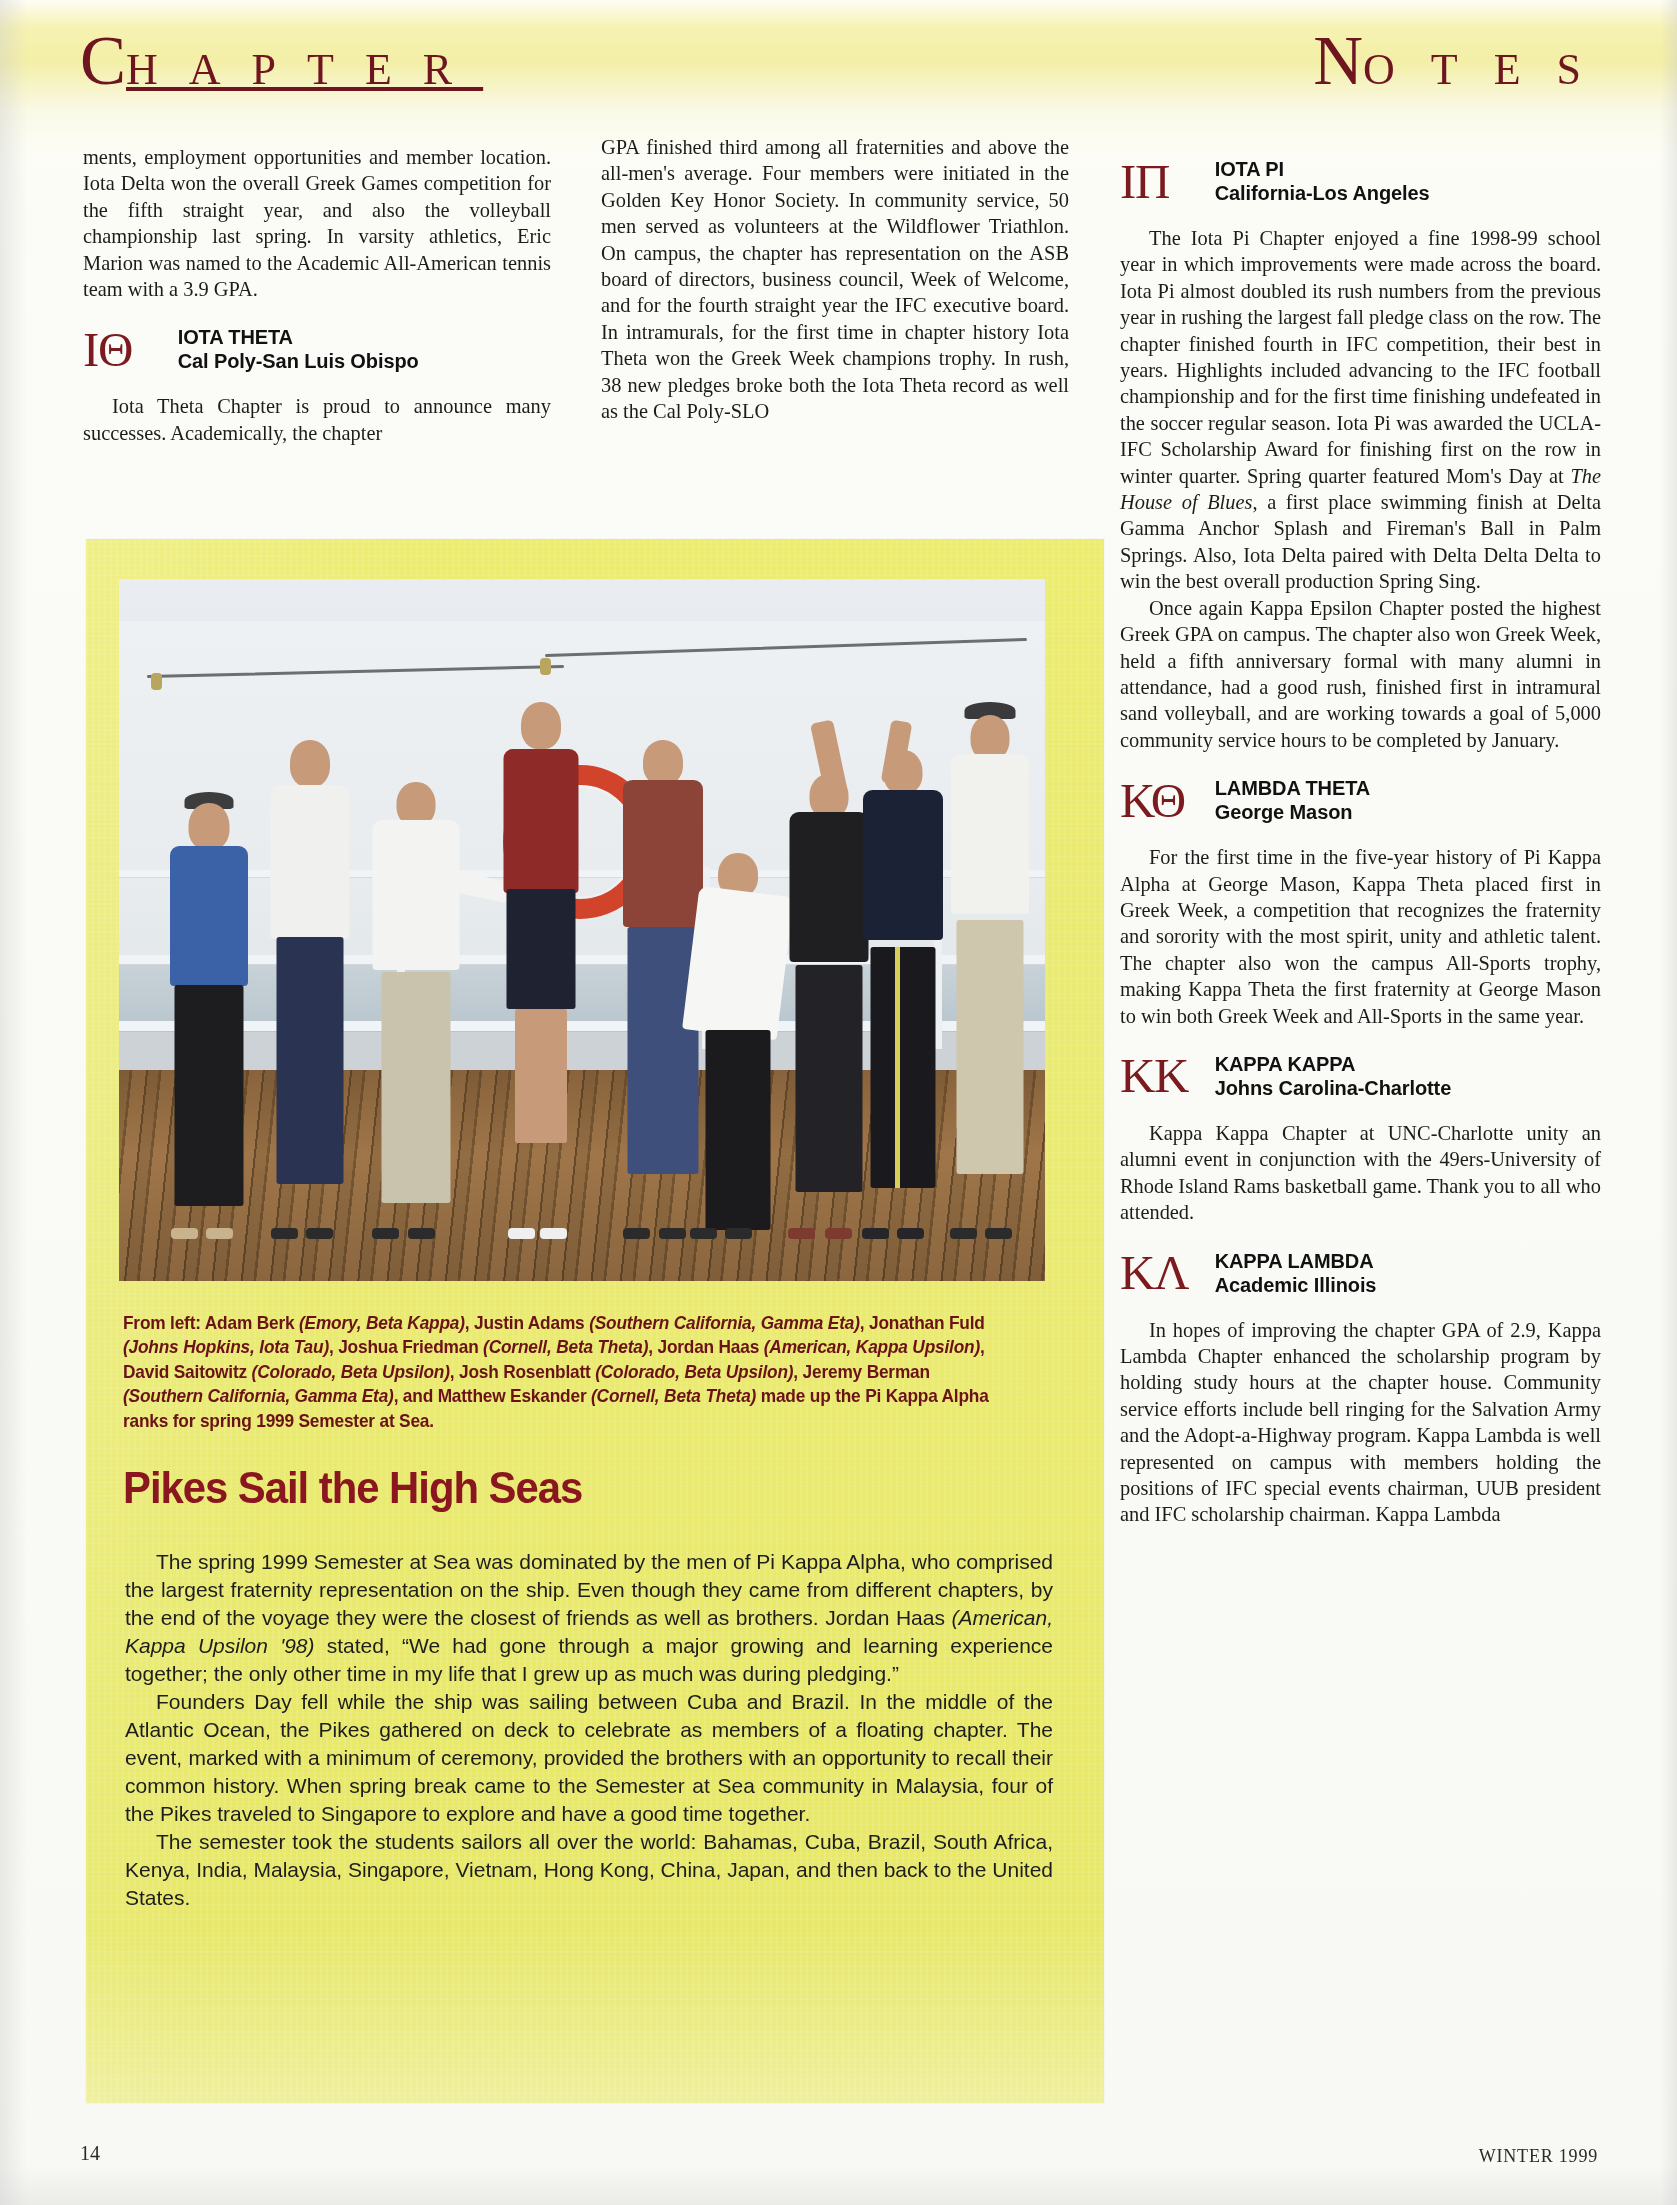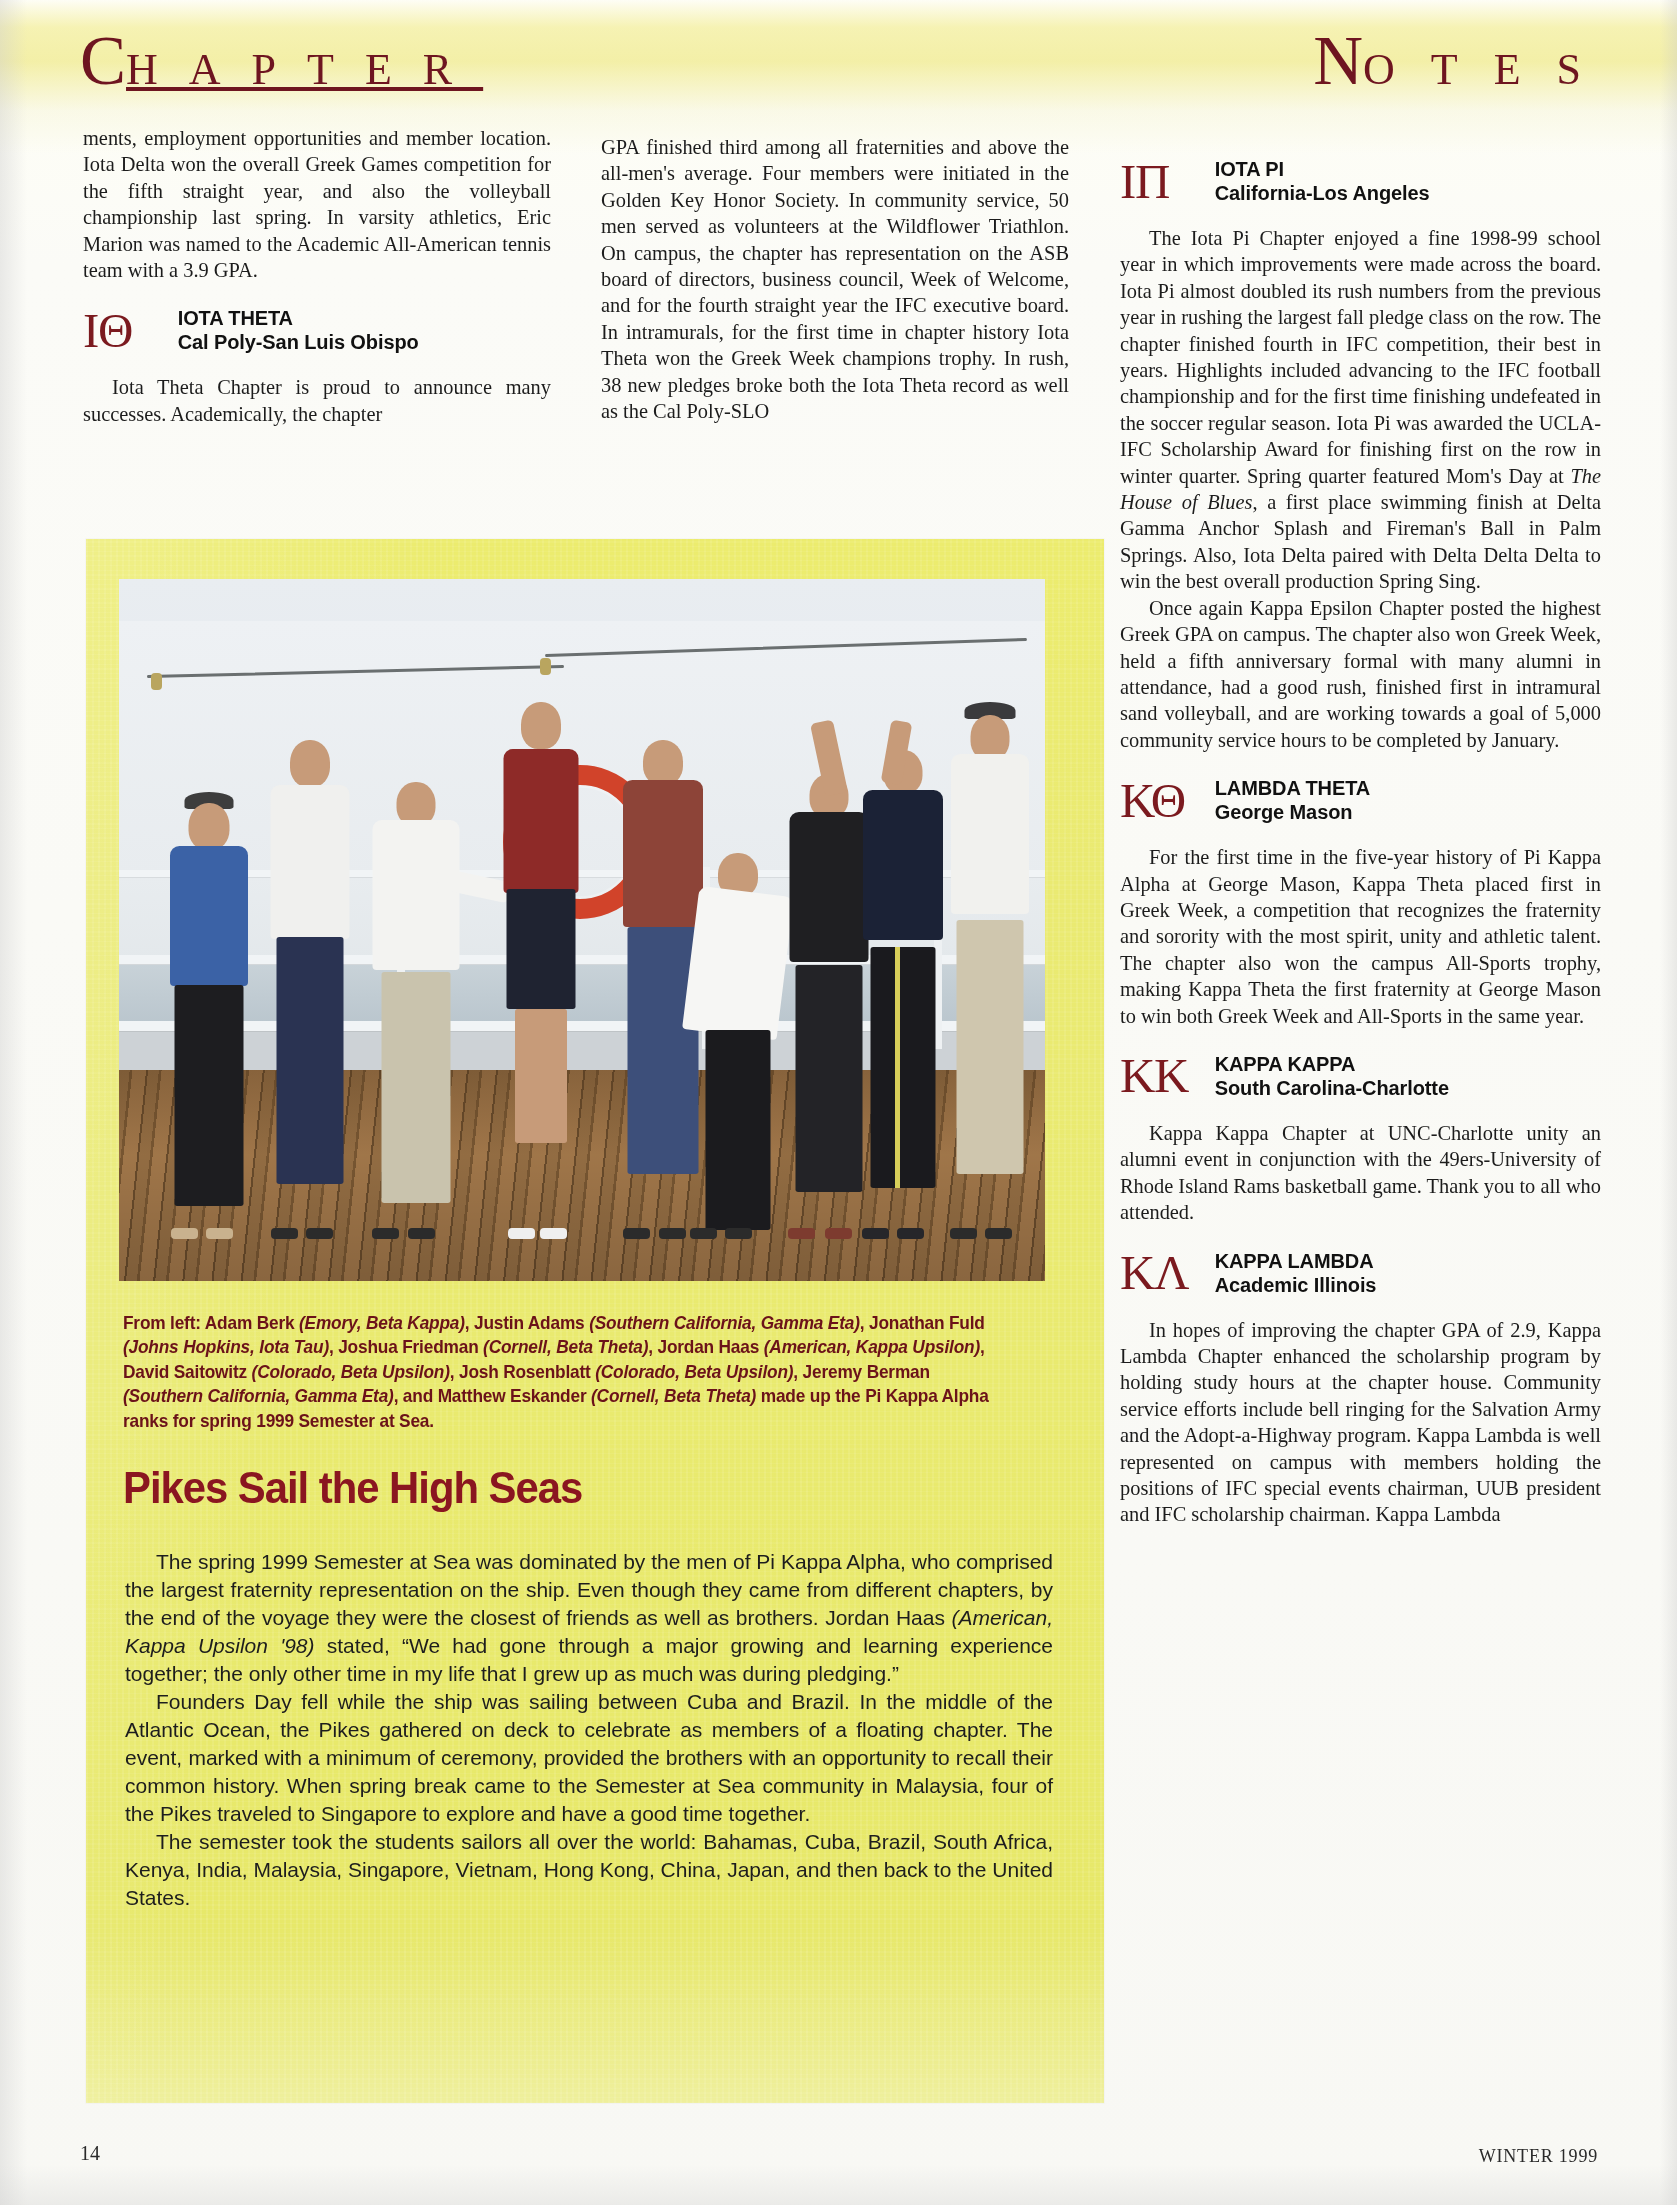--- a/index.html
+++ b/index.html
@@ -59,21 +59,21 @@
   .col{
     position:absolute;
     font-family:"Liberation Serif", serif;
     font-size:20.4px;
     line-height:26.4px;
     color:#1c1c1c;
     text-align:justify;
     text-justify:inter-word;
     -webkit-hyphens:none;hyphens:none;
   }
-  #col1{left:83px;top:125px;width:468px;}
+  #col1{left:83px;top:144px;width:468px;}
   #col2{left:601px;top:134px;width:468px;}
   #col3{left:1120px;top:134px;width:481px;}
   .col p{margin:0;}
   .col p.ind{text-indent:29px;}
 
   
   .chapter-head{
     display:flex;align-items:center;gap:14.7px;
     margin:23px 0 20px 0;
   }
@@ -275,21 +275,21 @@
         <div class="ch-name">LAMBDA THETA</div>
         <div class="ch-school">George Mason</div>
       </div>
     </div>
     <p class="ind">For the first time in the five-year history of Pi Kappa Alpha at George Mason, Kappa Theta placed first in Greek Week, a competition that recognizes the fraternity and sorority with the most spirit, unity and athletic talent. The chapter also won the campus All-Sports trophy, making Kappa Theta the first fraternity at George Mason to win both Greek Week and All-Sports in the same year.</p>
 
     <div class="chapter-head">
       <div class="greek-mono">ΚΚ</div>
       <div class="chapter-names">
         <div class="ch-name">KAPPA KAPPA</div>
-        <div class="ch-school">South Carolina-Charlotte</div>
+        <div class="ch-school">Johns Carolina-Charlotte</div>
       </div>
     </div>
     <p class="ind">Kappa Kappa Chapter at UNC-Charlotte unity an alumni event in conjunction with the 49ers-University of Rhode Island Rams basketball game. Thank you to all who attended.</p>
 
     <div class="chapter-head">
       <div class="greek-mono">ΚΛ</div>
       <div class="chapter-names">
         <div class="ch-name">KAPPA LAMBDA</div>
         <div class="ch-school">Academic Illinois</div>
       </div>

